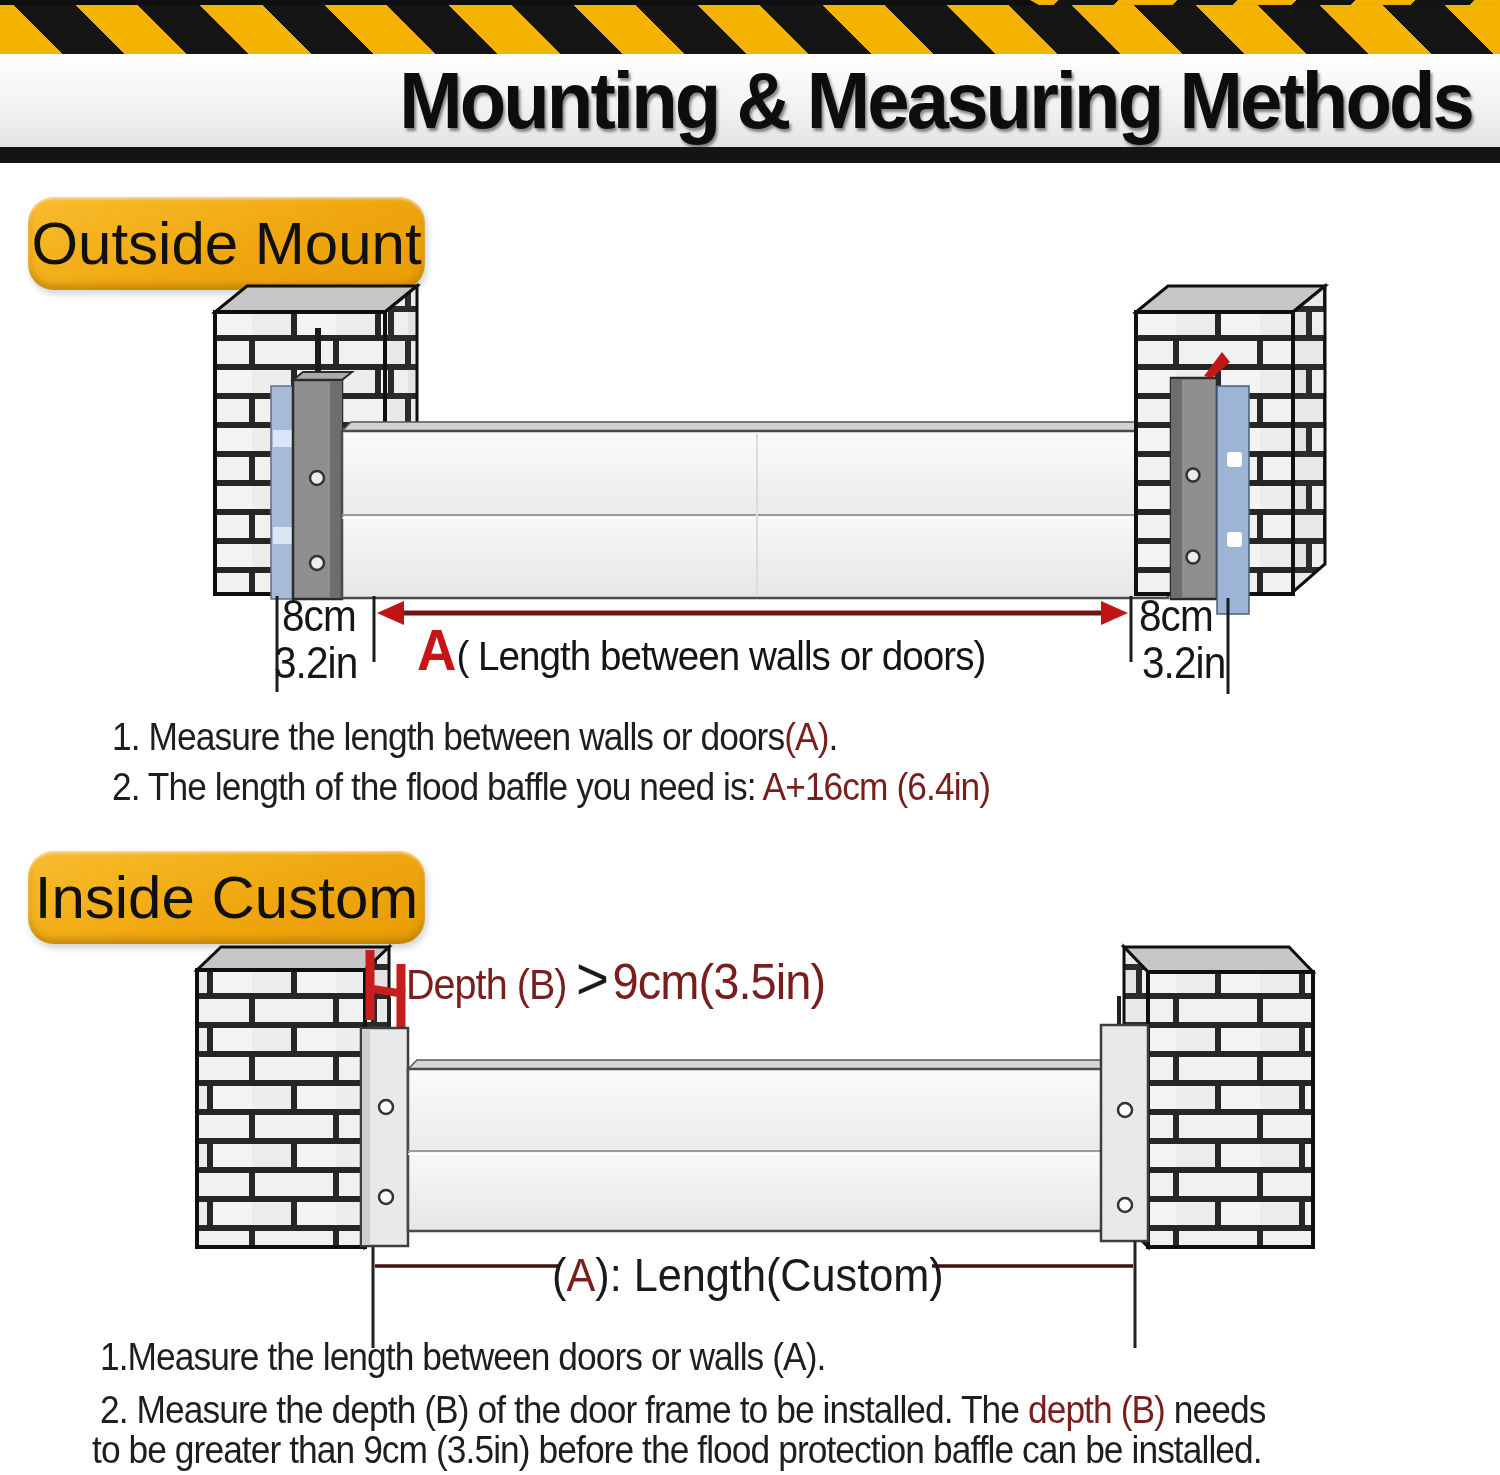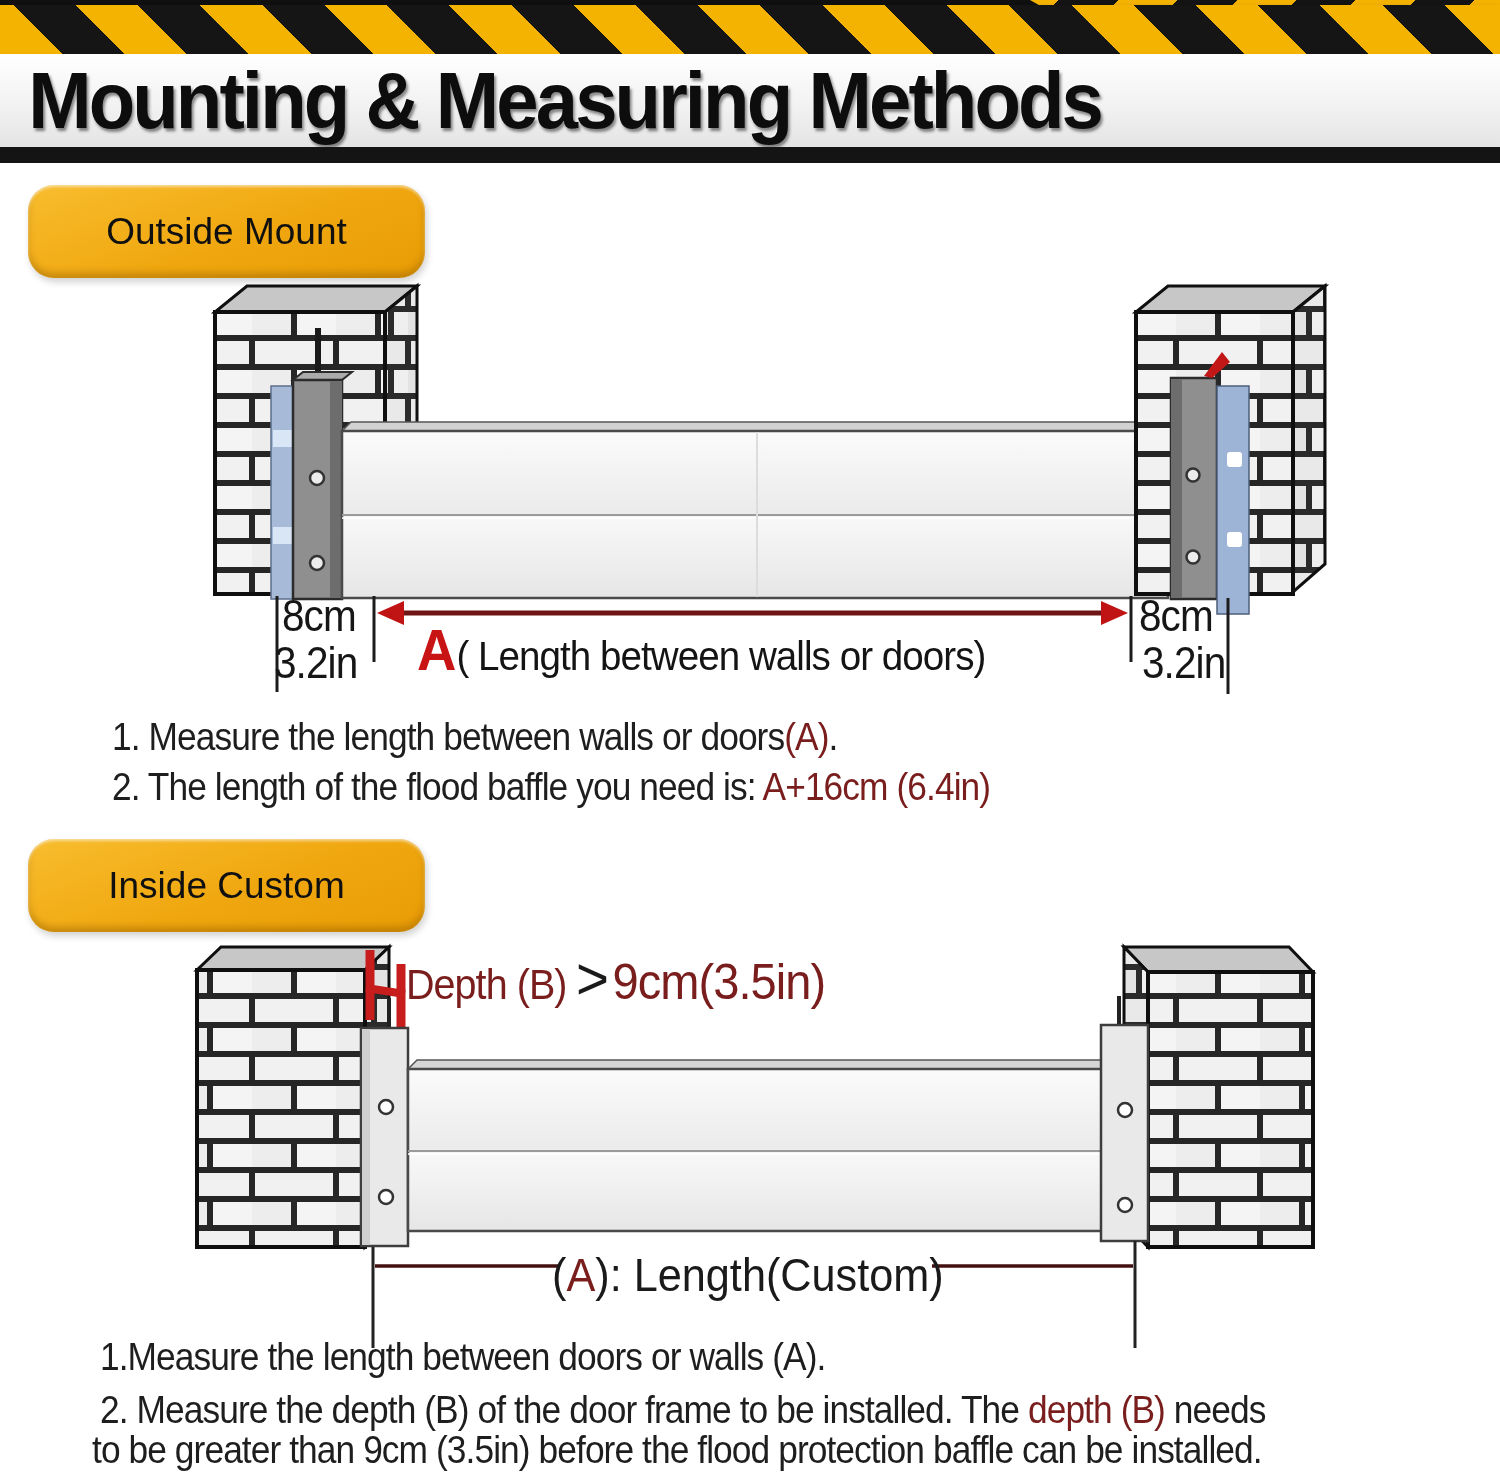--- a/index.html
+++ b/index.html
@@ -16,35 +16,35 @@
     clip-path:polygon(0 0,100% 0,100% 100%,60px 100%);
   }
   .tape{
     position:absolute;left:0;top:5px;width:1500px;height:49px;
     background:repeating-linear-gradient(45deg,#f5b301 0 44px,#151515 44px 88px);
     box-shadow:0 4px 7px rgba(0,0,0,.30);
   }
   .title-band{
     position:absolute;left:0;top:54px;width:1500px;height:93px;
     background:linear-gradient(180deg,#ffffff 0%,#f2f2f2 55%,#e4e4e4 100%);
-    display:flex;align-items:center;justify-content:flex-start;
+    display:flex;align-items:center;justify-content:flex-end;
   }
   .title{
     font-size:80px;font-weight:bold;letter-spacing:-3px;color:#0d0d0d;
     transform:scaleX(.95);white-space:nowrap;
     text-shadow:2px 3px 3px rgba(0,0,0,.45), -1px -1px 0 rgba(255,255,255,.6);
   }
   .black-bar{position:absolute;left:0;top:147px;width:1500px;height:16px;background:#141414;}
   
   .badge{
     position:absolute;width:397px;height:93px;border-radius:26px;
     background:linear-gradient(160deg,#f8bd2e 0%,#f0a70f 55%,#e89c05 100%);
     box-shadow:inset 0 2px 3px rgba(255,255,255,.55), inset 0 -5px 7px rgba(135,85,0,.40), 2px 4px 7px rgba(0,0,0,.18);
     display:flex;align-items:center;justify-content:center;
-    font-size:37px;color:#101010;letter-spacing:0px;
+    font-size:60px;color:#101010;letter-spacing:0px;margin-top:12px;
   }
   .badge-outside{left:28px;top:185px;}
   .badge-inside{left:28px;top:839px;}
   
   .diagram{position:absolute;left:0;width:1500px;}
   #outside-svg{top:280px;height:430px;}
   #inside-svg{top:938px;height:430px;}
   
   .txt{
     position:absolute;font-size:38px;color:#1e1e1e;letter-spacing:-1px;

